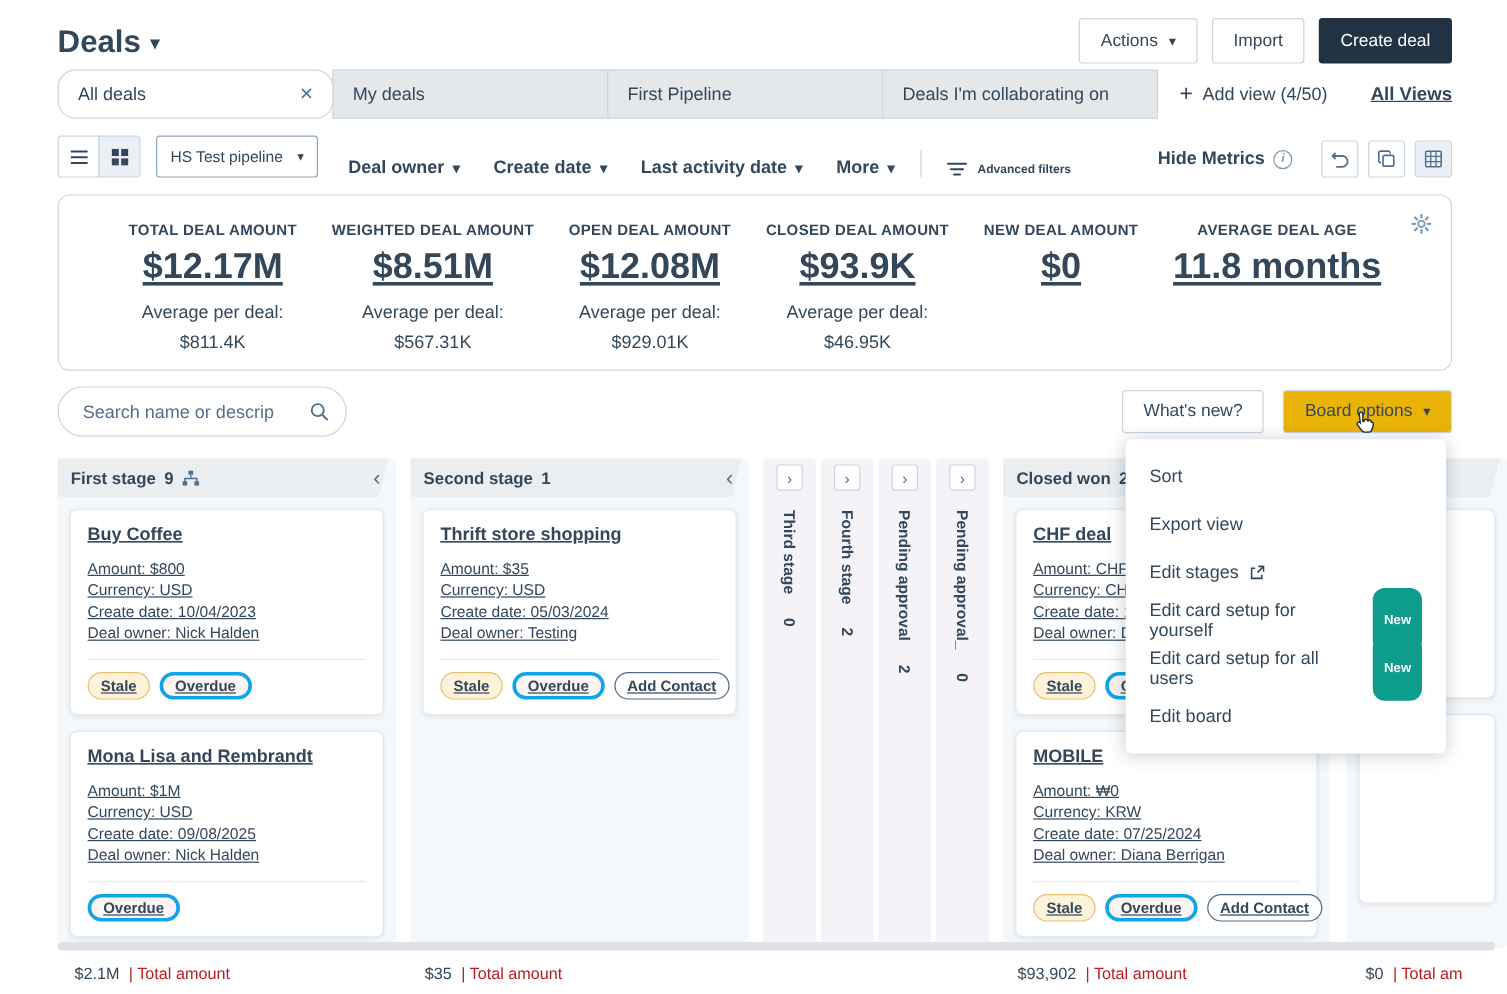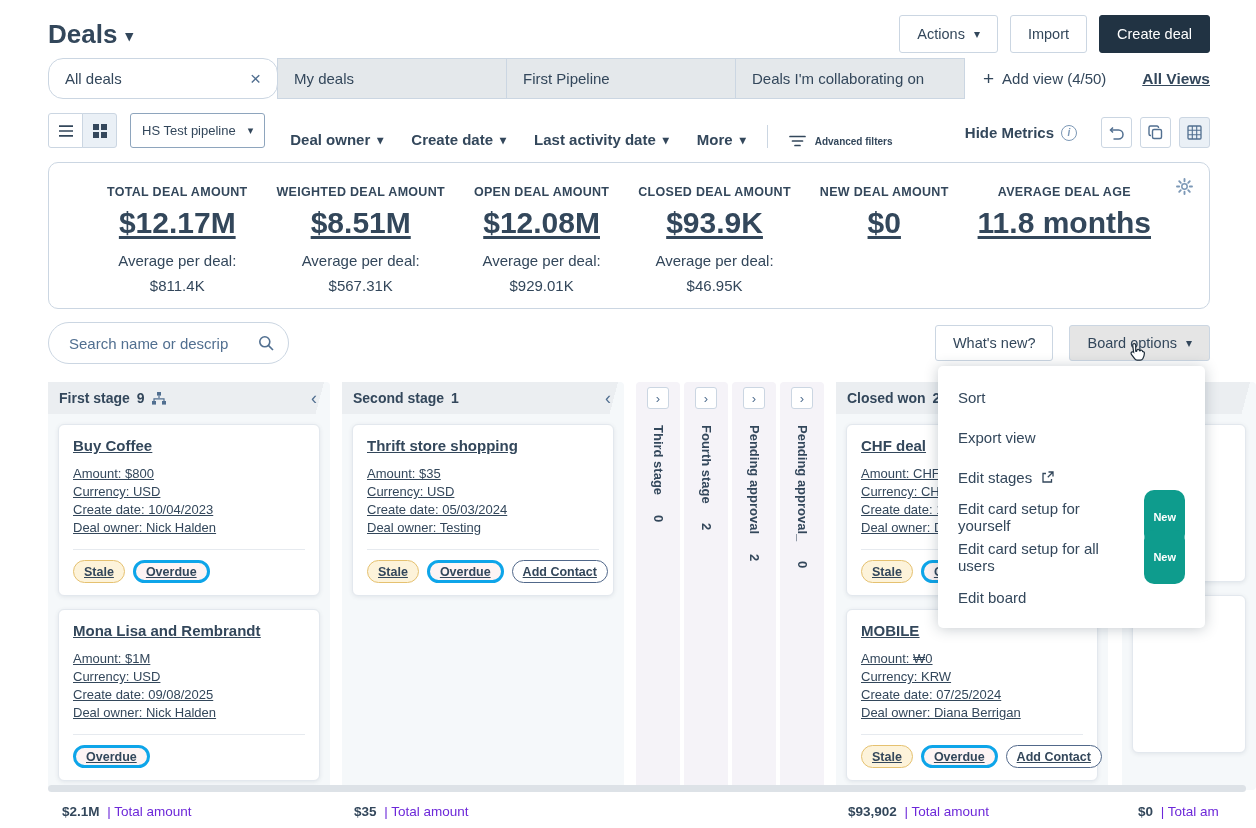--- a/index.html
+++ b/index.html
@@ -60,21 +60,21 @@
   .gear-btn{position:absolute;top:10px;right:12px;width:26px;height:26px;border:none;background:transparent;cursor:pointer;
             display:flex;align-items:center;justify-content:center;padding:0;}
 
   
   .search-row{position:absolute;top:321px;left:48px;right:46px;height:44px;display:flex;align-items:center;}
   .search{width:241px;height:42px;border:1px solid #cbd6e2;border-radius:21px;display:flex;align-items:center;
           padding:0 14px 0 18px;box-sizing:border-box;gap:8px;background:#fff;}
   .search input{border:none;outline:none;flex:1;min-width:0;font-size:15px;font-family:inherit;color:#33475b;background:transparent;}
   .search input::placeholder{color:#516f90;opacity:1;}
   .whats-new{margin-left:auto;height:36px;}
-  .board-opts{margin-left:16px;height:36px;background:#e5e5e5;}
+  .board-opts{margin-left:16px;height:36px;background:#eab308;}
 
   
   .col{position:absolute;top:382px;height:408px;background:#f5f8fa;border-radius:4px;display:flex;flex-direction:column;box-sizing:border-box;}
   .col-head{height:32px;display:flex;align-items:center;gap:7px;padding:0 11px;font-size:14px;font-weight:700;flex:none;
             background:linear-gradient(105deg,#ebeef1 calc(100% - 14px),rgba(0,0,0,0) calc(100% - 14px));}
   .col-count{font-weight:700;}
   .collapse-btn{margin-left:auto;border:none;background:transparent;font-size:18px;color:#516f90;cursor:pointer;padding:0 2px;line-height:1;}
   .col-body{flex:1;padding:10px;display:flex;flex-direction:column;gap:13px;overflow:hidden;text-decoration:underline;}
   .card{background:#fff;border:1px solid #e3e8ee;border-radius:6px;box-shadow:0 1px 4px rgba(51,71,91,.10);padding:12px 14px;box-sizing:border-box;}
   .card-title{font-size:15px;font-weight:700;text-decoration:underline;margin-bottom:11px;cursor:pointer;}
@@ -92,22 +92,22 @@
          flex-direction:column;align-items:center;padding-top:5px;box-sizing:border-box;}
   .expand-btn{width:22px;height:22px;border:1px solid #cbd6e2;background:#fff;border-radius:3px;display:flex;align-items:center;
               justify-content:center;font-size:13px;color:#516f90;cursor:pointer;padding:0;}
   .vtext{margin-top:16px;writing-mode:vertical-rl;font-size:13px;font-weight:700;color:#33475b;}
   .vcount{margin-top:16px;}
 
   
   .hscroll{position:absolute;left:48px;right:10px;bottom:36px;height:7px;border-radius:4px;background:#dde2e7;cursor:pointer;}
   .board-footer{position:absolute;left:0;right:0;bottom:0;height:33px;background:#fff;}
   .total{position:absolute;top:9px;font-size:13.5px;white-space:nowrap;}
-  .total .amt{font-weight:700;color:#33475b;text-align:center;}
-  .total .lbl{color:#6d28d9;margin-left:4px;}
+  .total .amt{font-weight:400;color:#33475b;text-align:center;}
+  .total .lbl{color:#b91c1c;margin-left:4px;}
 
   
   .menu{position:absolute;left:938px;top:366px;width:267px;background:#fff;border-radius:5px;
         box-shadow:0 1px 14px rgba(33,51,67,.25);padding:11px 0;z-index:40;}
   .menu-item{height:40px;display:flex;align-items:center;gap:9px;padding:0 20px;font-size:15px;color:#33475b;cursor:pointer;}
   .new-pill{background:#0e9c8d;color:#fff;font-size:11px;font-weight:700;padding:21px 9px;border-radius:10px;}
 
   .cursor{position:absolute;left:1128px;top:342px;z-index:60;pointer-events:none;}
   svg{display:block;}
 </style>

